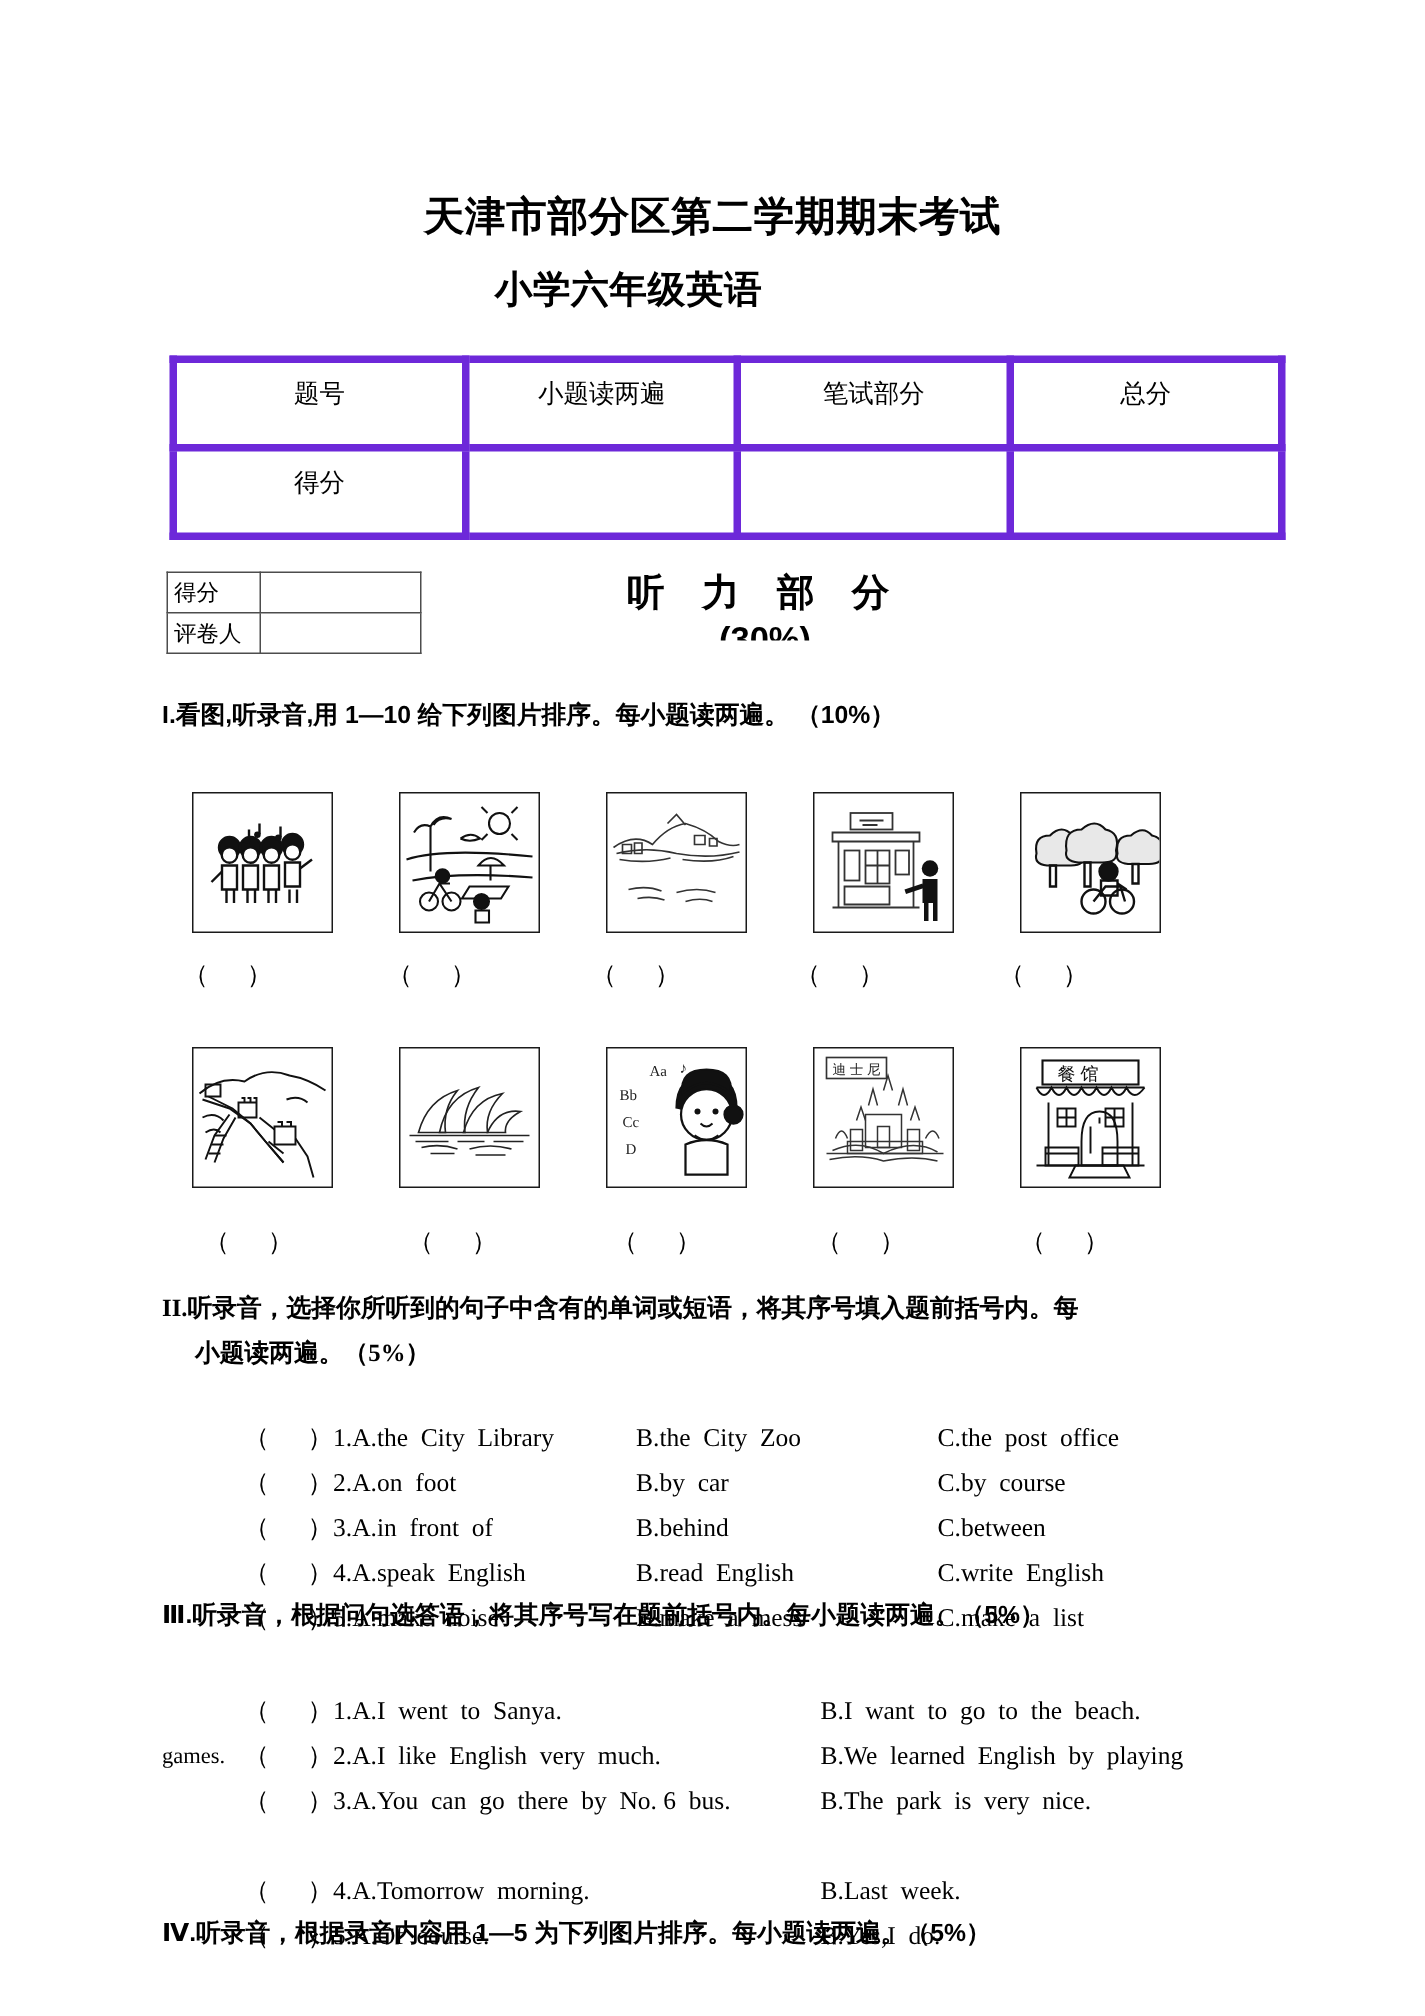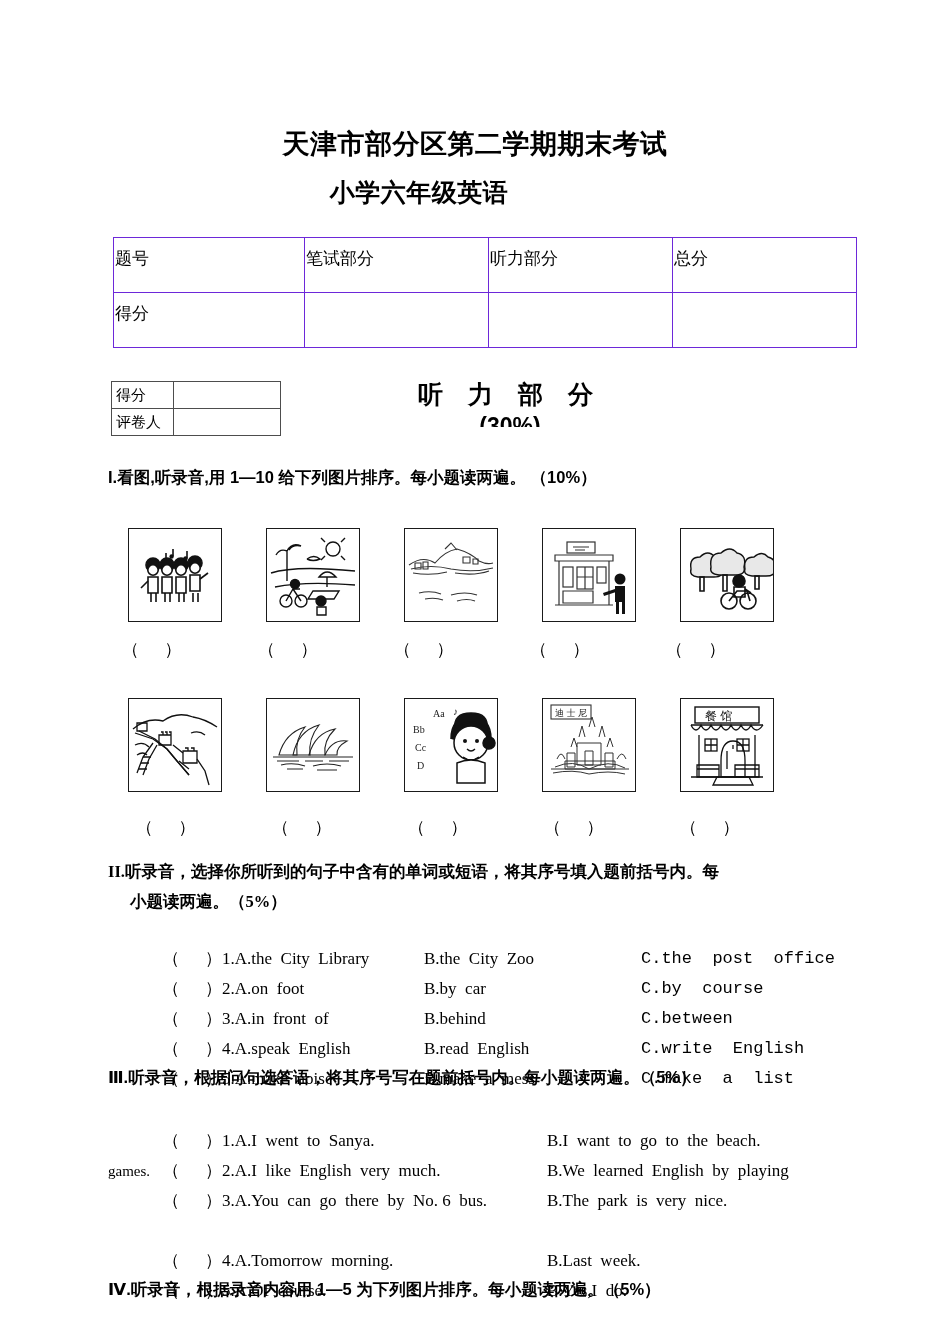--- a/index.html
+++ b/index.html
@@ -46,21 +46,22 @@
 
   
   .score-table {
     position: absolute;
     left: 113px; top: 237px;
     width: 744px;
     border-collapse: collapse;
     table-layout: fixed;
   }
   .score-table td {
-    border: 1px solid #6d28d9;
+    border: 5px solid #6d28d9;
+    text-align: center;
     vertical-align: middle;
     font-family: "Liberation Sans", "DejaVu Sans", sans-serif;
     font-size: 17px;
     height: 44px;
   }
   .score-table td.first-col { width: 188px; }
   .score-table tr.head td { vertical-align: top; padding-top: 9px; }
   .score-table tr.score-row td { vertical-align: top; padding-top: 9px; }
 
   
@@ -170,21 +171,21 @@
     white-space: pre;
     position: relative;
   }
   .opt-paren { display: inline-block; }
   .opt-a { display: inline-block; }
   .opt-b { display: inline-block; position: absolute; }
   .opt-c { display: inline-block; position: absolute; }
 
   
   #opt-list-2 .opt-b { left: 287px; }
-  #opt-list-2 .opt-c { left: 504px; font-family: Liberation Mono, monospace; }
+  #opt-list-2 .opt-c { left: 488px; }
 
   
   #opt-list-3 .opt-b { left: 410px; }
 
   .wrap-tail {
     position: absolute;
     left: 108px;
     top: 1156px;
     font-family: "Liberation Serif", "DejaVu Serif", serif;
     font-size: 15px;
@@ -196,22 +197,22 @@
 
 <div class="page">
 
   <div class="doc-title">天津市部分区第二学期期末考试</div>
   <div class="doc-subtitle">小学六年级英语</div>
 
   <table class="score-table">
     <tbody>
         <tr class="head">
       <td class="first-col">题号</td>
+      <td>小题读两遍</td>
       <td>笔试部分</td>
-      <td>听力部分</td>
       <td>总分</td>
     </tr>
     <tr class="score-row">
       <td class="first-col">得分</td>
       <td></td>
       <td></td>
       <td></td>
     </tr>
   </tbody>
     </table>

